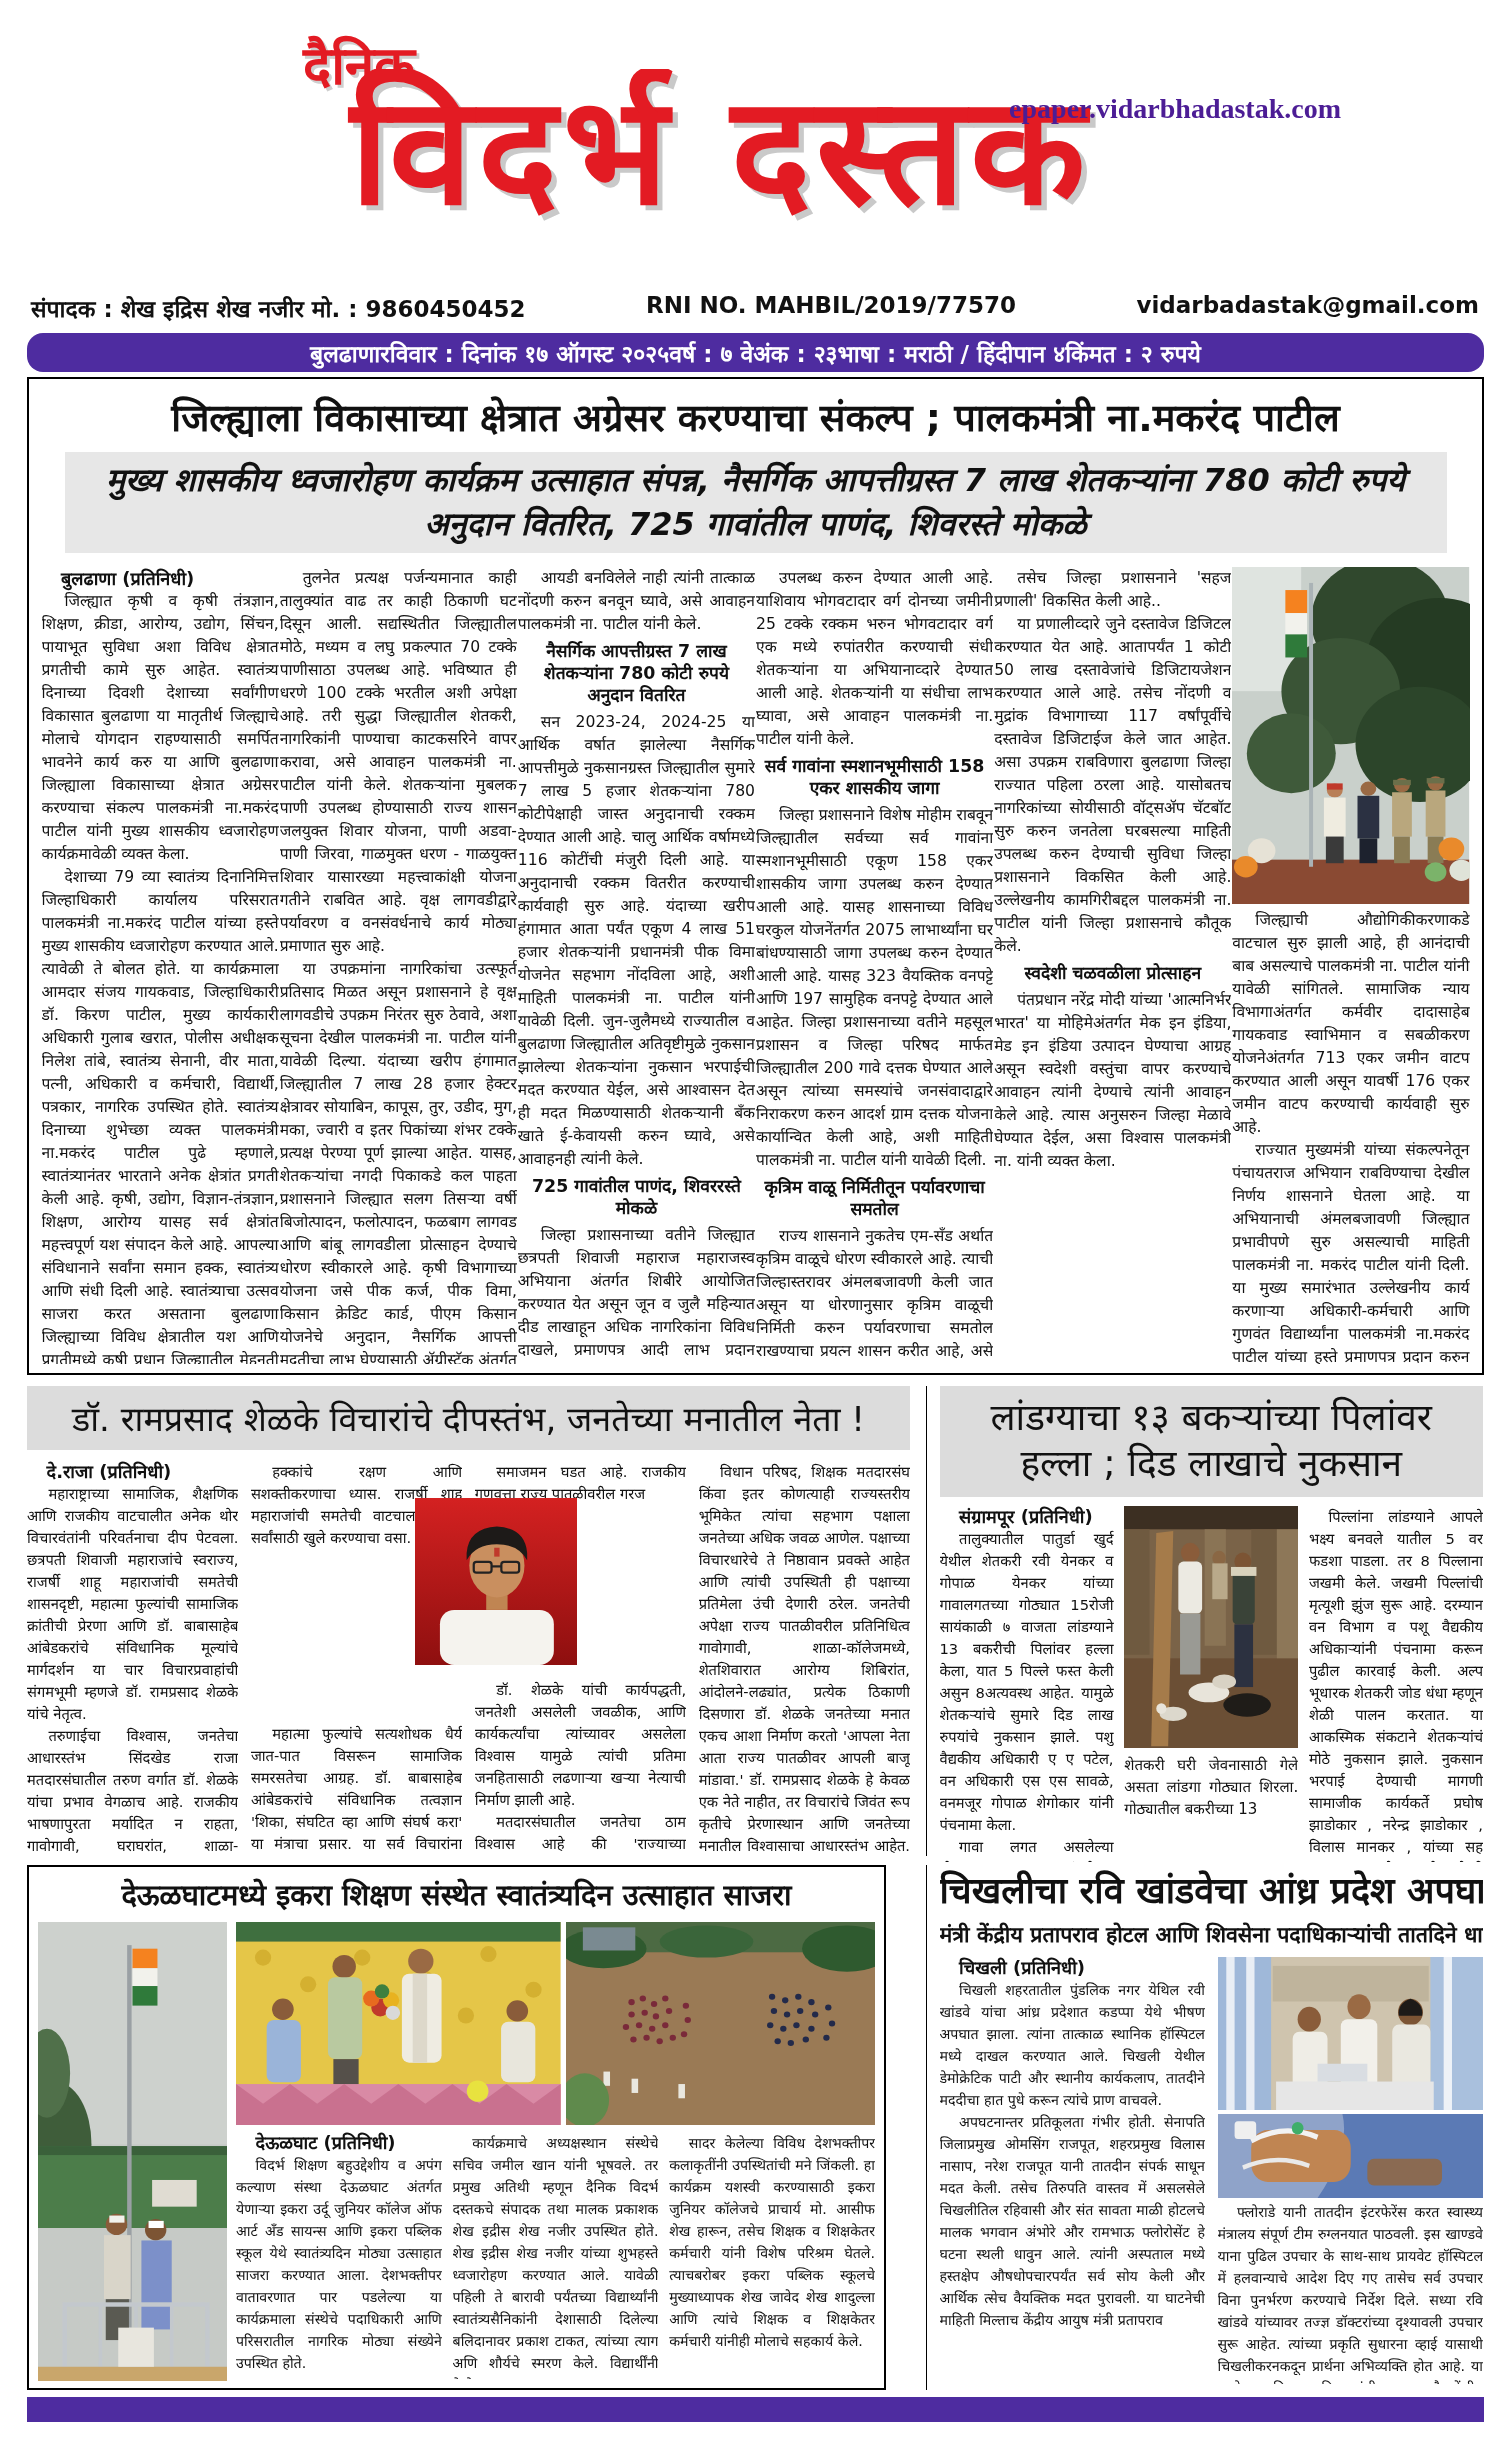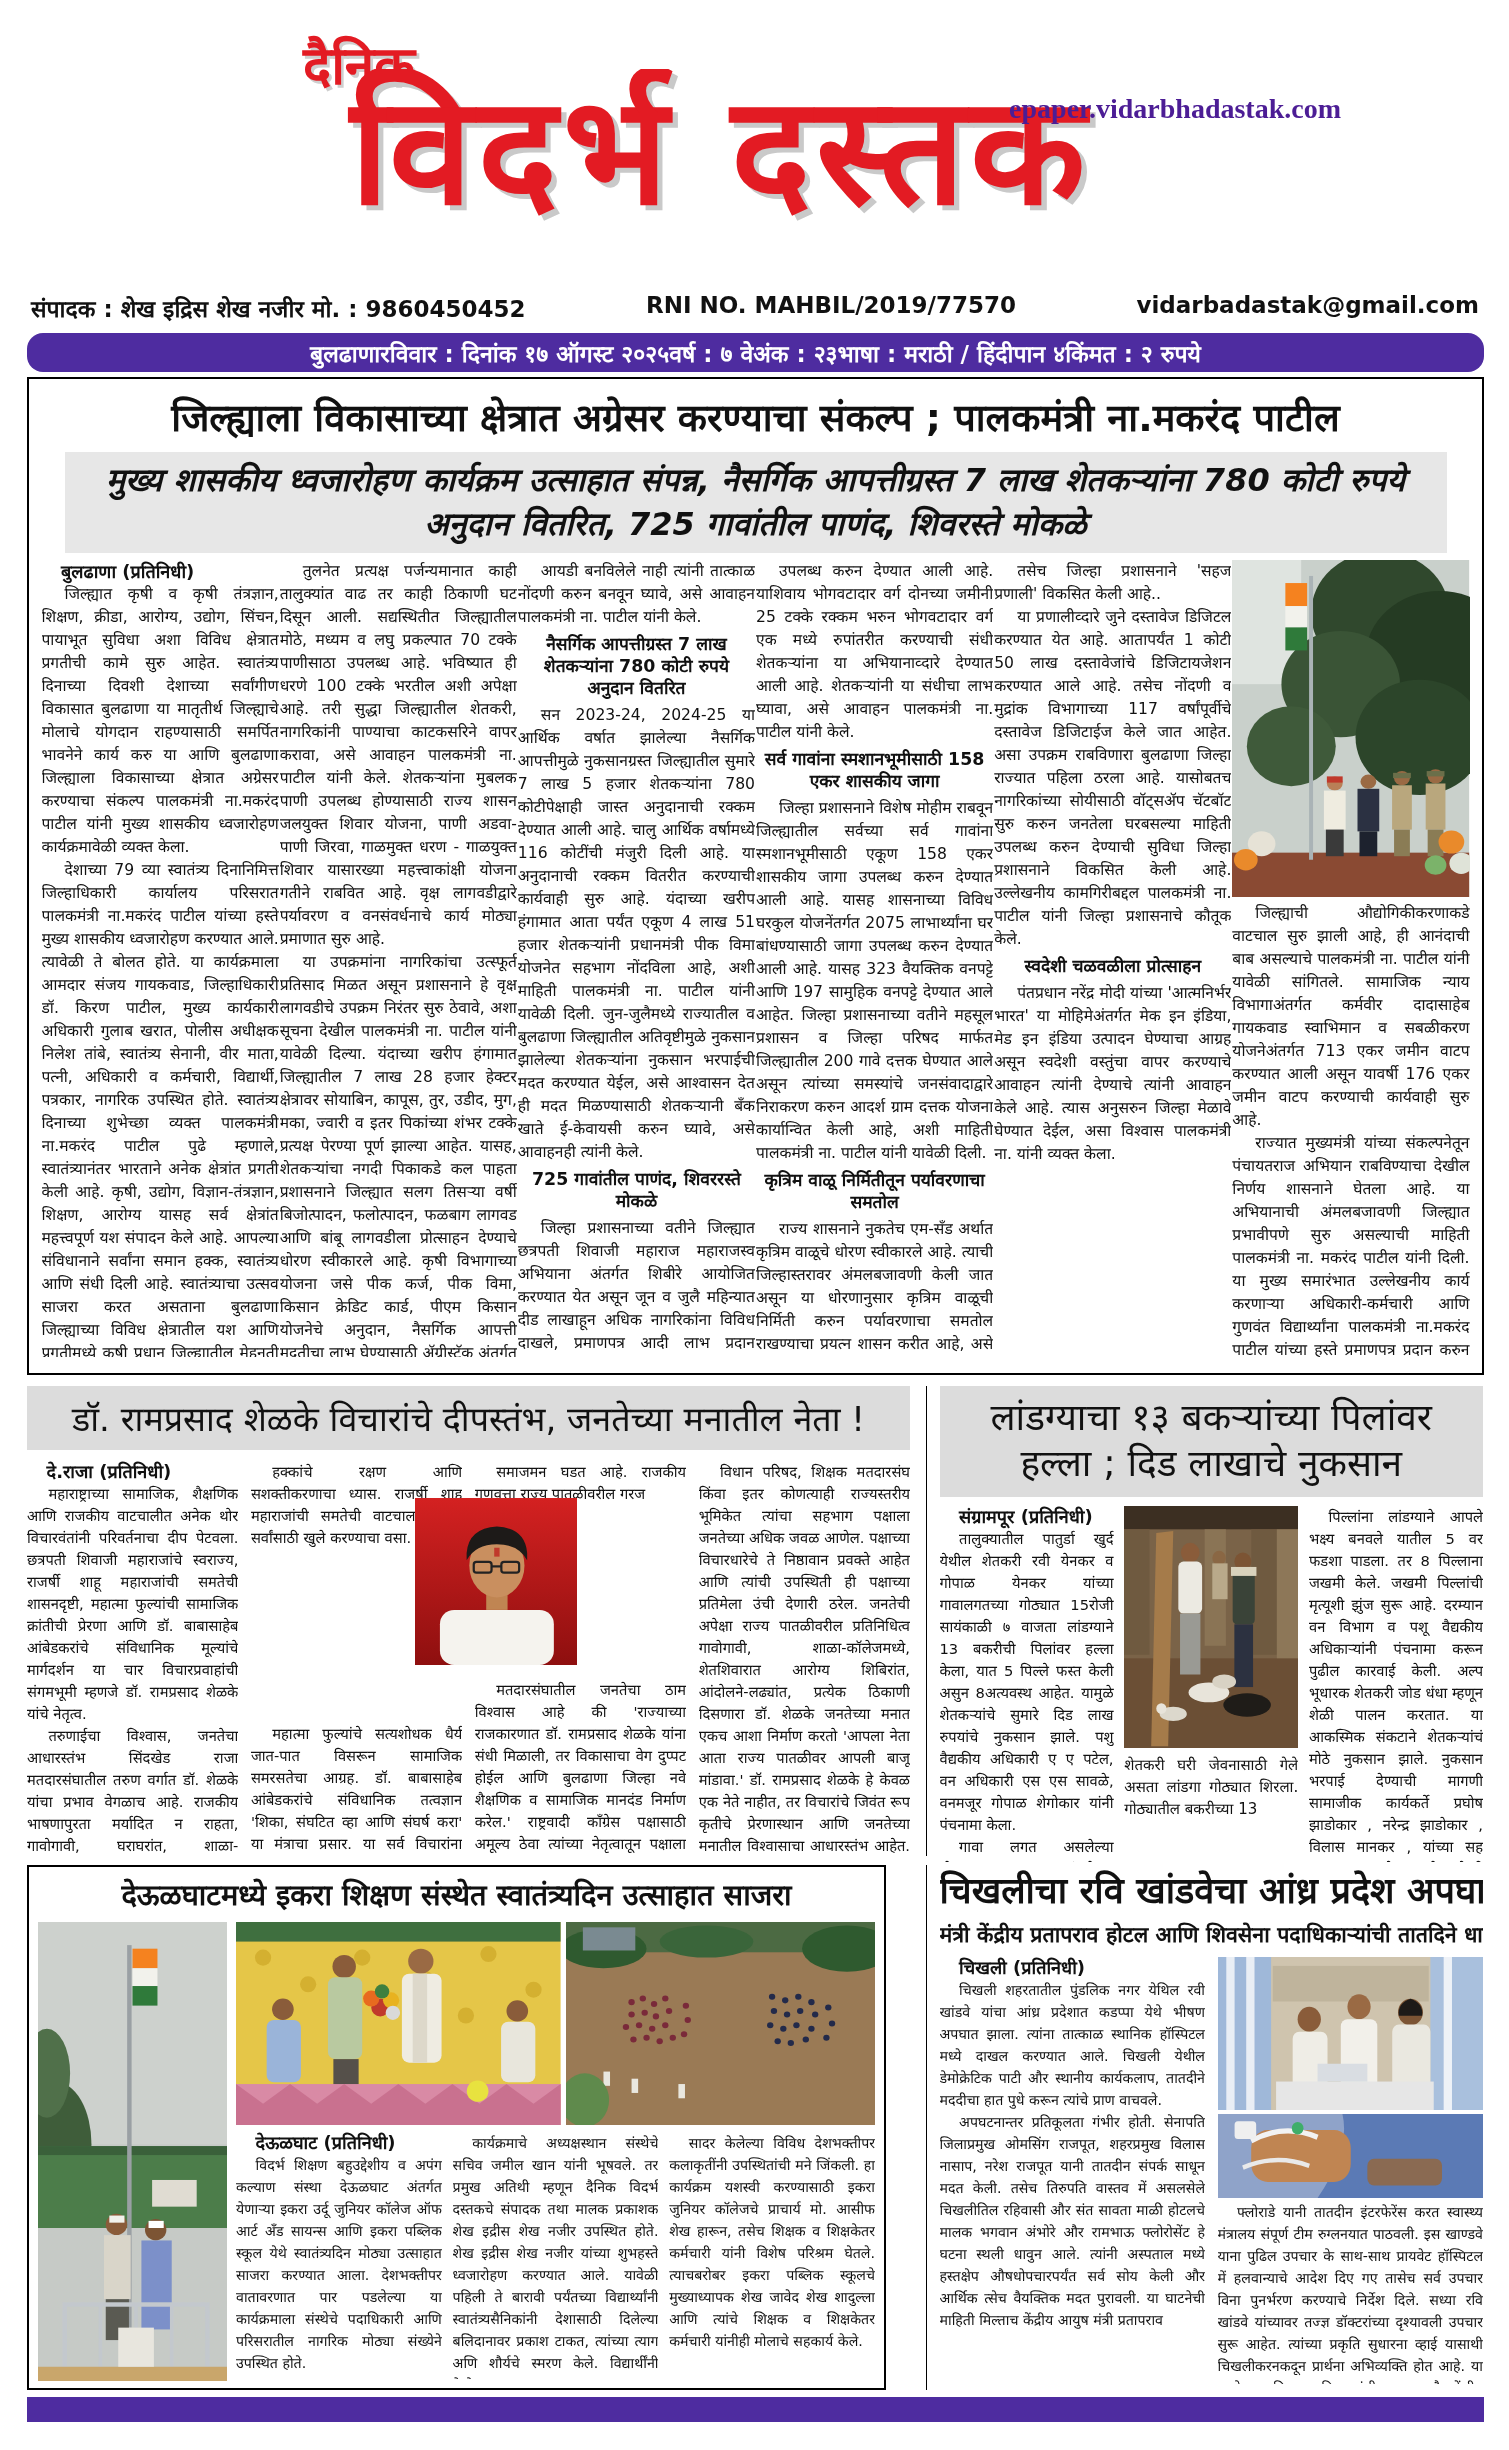--- a/index.html
+++ b/index.html
@@ -38,21 +38,21 @@
     border:2.7px solid #000; padding:7.1px 12.5px; background:#fff;
   }
   .m-headline {
     text-align:center; font-weight:bold; font-size:38px; white-space:nowrap;
     overflow:hidden; margin-top:3.6px;
   }
   .m-sub {
     margin:10.7px 23px 0 23px; padding:7.1px 27px; text-align:center; font-weight:bold;
     font-size:32px; line-height:1.35;
   }
-  .m-cols { display:flex; gap:1px; margin-top:7px; height:797px; overflow:hidden; }
+  .m-cols { display:flex; gap:1px; margin-top:14px; height:797px; overflow:hidden; }
   .col { flex:1 1 0; font-size:15.6px; line-height:23px; text-align:justify; overflow:hidden; }
   .col p { text-indent:23px; }
   .dateline { font-weight:bold; font-size:18px; padding-left:19.6px; }
   .subh { font-weight:bold; text-align:center; font-size:17.4px; line-height:22px; margin:4.5px 0; text-indent:0 !important; }
   .m-photo { width:100%; height:337px; display:block; margin-bottom:5.3px; }
   
   .row2l { position:absolute; left:27px; top:1386px; width:883px; height:470px; }
   .gray-head {
     text-align:center; font-weight:normal; white-space:nowrap; overflow:hidden;
     padding:9px 5.3px;
@@ -211,20 +211,21 @@
         <p>तरुणाईचा विश्वास, जनतेचा आधारस्तंभ सिंदखेड राजा मतदारसंघातील तरुण वर्गात डॉ. शेळके यांचा प्रभाव वेगळाच आहे. राजकीय भाषणापुरता मर्यादित न राहता, गावोगावी, घराघरांत, शाळा-कॉलेजपासून शेताच्या बांधापर्यंत ते लोकांशी संवाद साधतात. अडचणी कुठल्याही असोत शैक्षणिक, आरोग्यविषयक, शेतीसंबंधी किंवा प्रशासनातील अडथळे डॉ. शेळके तत्परतेने</p>
       </div>
       <div class="s-col">
         <p>हक्कांचे रक्षण आणि सशक्तीकरणाचा ध्यास. राजर्षी शाहू महाराजांची समतेची वाटचाल शिक्षण सर्वांसाठी खुले करण्याचा वसा.</p>
         <div class="spacer190"></div>
         <p>महात्मा फुल्यांचे सत्यशोधक धैर्य जात-पात विसरून सामाजिक समरसतेचा आग्रह. डॉ. बाबासाहेब आंबेडकरांचे संविधानिक तत्वज्ञान 'शिका, संघटित व्हा आणि संघर्ष करा' या मंत्राचा प्रसार. या सर्व विचारांना कृतीत उतरवणारे व्यक्तिमत्त्व म्हणजे डॉ. रामप्रसाद शेळके. शैक्षणिक आणि सामाजिक कार्यातील भक्कम पायाभरणी 'राजलक्ष्मी शैक्षणिक संस्थां'च्या माध्यमातून त्यांनी ग्रामीण व आर्थिकदृष्ट्या दुर्बल विद्यार्थ्यांना दर्जेदार शिक्षण दिले. विद्यार्थी मार्गदर्शन शिबिरे रक्तदान आणि</p>
       </div>
       <div class="s-col">
         <p>समाजमन घडत आहे. राजकीय गुणवत्ता राज्य पातळीवरील गरज</p>
         <div class="spacer190"></div>
+        <p>डॉ. शेळके यांची कार्यपद्धती, जनतेशी असलेली जवळीक, आणि कार्यकर्त्यांचा त्यांच्यावर असलेला विश्वास यामुळे त्यांची प्रतिमा जनहितासाठी लढणाऱ्या खऱ्या नेत्याची निर्माण झाली आहे.</p>
         <p>मतदारसंघातील जनतेचा ठाम विश्वास आहे की 'राज्याच्या राजकारणात डॉ. रामप्रसाद शेळके यांना संधी मिळाली, तर विकासाचा वेग दुप्पट होईल आणि बुलढाणा जिल्हा नवे शैक्षणिक व सामाजिक मानदंड निर्माण करेल.' राष्ट्रवादी काँग्रेस पक्षासाठी अमूल्य ठेवा त्यांच्या नेतृत्वातून पक्षाला बुलढाणा जिल्ह्यात भक्कम वाढ मिळू शकते.</p>
       </div>
       <div class="s-col">
         <p>विधान परिषद, शिक्षक मतदारसंघ किंवा इतर कोणत्याही राज्यस्तरीय भूमिकेत त्यांचा सहभाग पक्षाला जनतेच्या अधिक जवळ आणेल. पक्षाच्या विचारधारेचे ते निष्ठावान प्रवक्ते आहेत आणि त्यांची उपस्थिती ही पक्षाच्या प्रतिमेला उंची देणारी ठरेल. जनतेची अपेक्षा राज्य पातळीवरील प्रतिनिधित्व गावोगावी, शाळा-कॉलेजमध्ये, शेतशिवारात आरोग्य शिबिरांत, आंदोलने-लढ्यांत, प्रत्येक ठिकाणी दिसणारा डॉ. शेळके जनतेच्या मनात एकच आशा निर्माण करतो 'आपला नेता आता राज्य पातळीवर आपली बाजू मांडावा.' डॉ. रामप्रसाद शेळके हे केवळ एक नेते नाहीत, तर विचारांचे जिवंत रूप कृतीचे प्रेरणास्थान आणि जनतेच्या मनातील विश्वासाचा आधारस्तंभ आहेत. सिंदखेड राजा मतदारसंघाच्या जनतेचा आणि तरुणाईचा आवाज स्पष्ट आहे. त्यांना राज्य पातळीवर स्थान द्या, विकासाचा प्रवाह वेगाने वाहू द्या.</p>
       </div>
 
       <svg class="portrait" viewBox="0 0 182 188" preserveAspectRatio="none">
         <defs>
           <linearGradient id="redbg" x1="0" y1="0" x2="0" y2="1">
             <stop offset="0" stop-color="#d42121"></stop>

